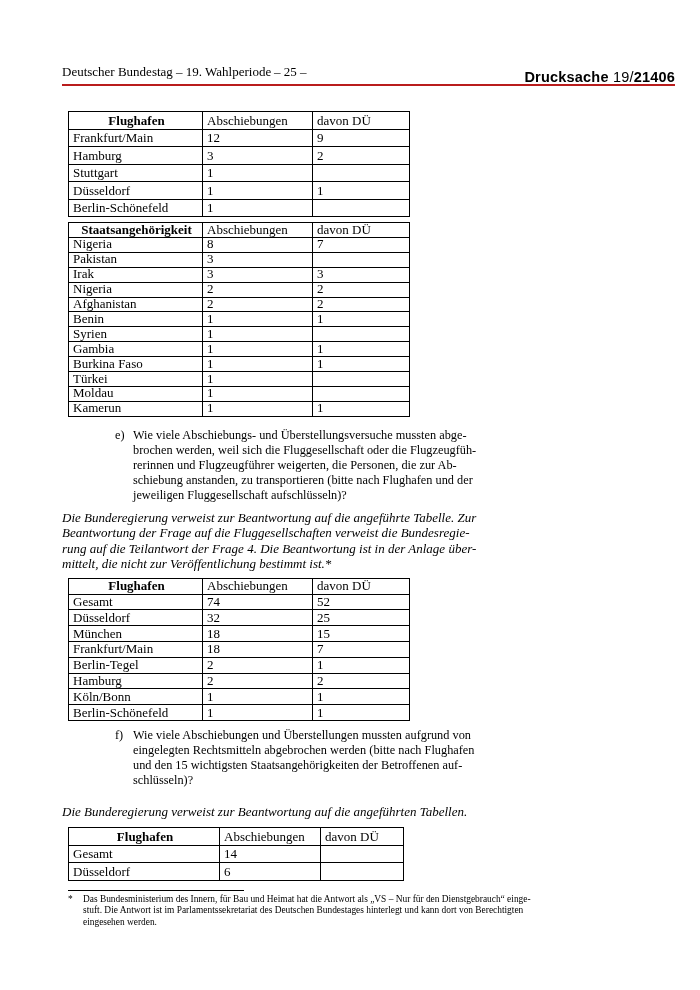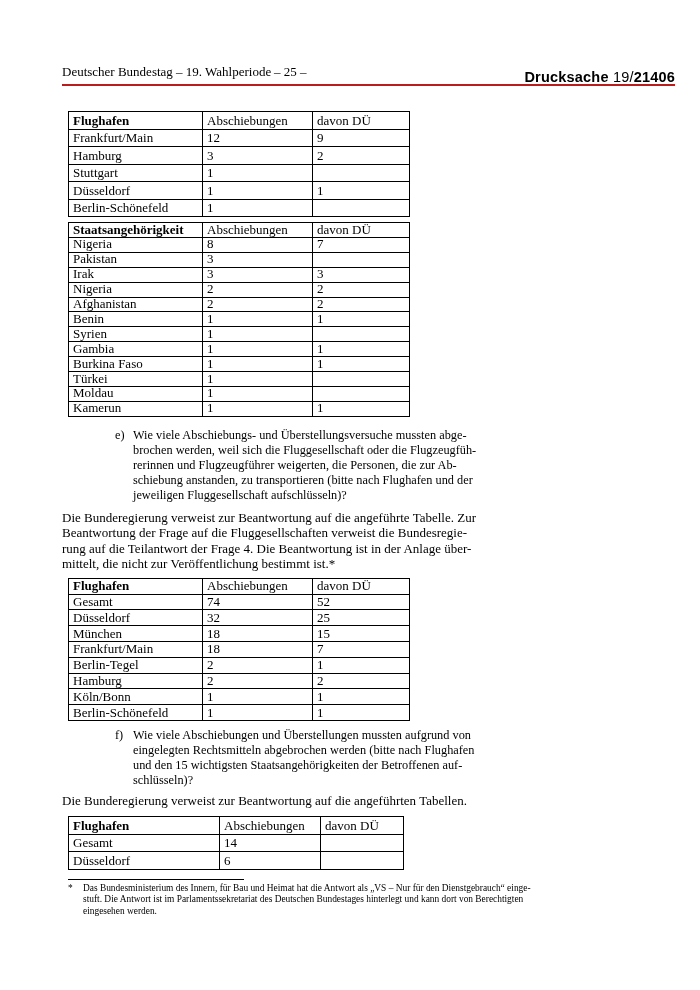--- a/index.html
+++ b/index.html
@@ -34,21 +34,21 @@
   table{
     border-collapse:collapse;table-layout:fixed;
     margin-left:6px;font-size:13px;
   }
   th,td{
     border:1px solid #000;
     text-align:left;font-weight:normal;
     padding:.5px 2px .5px 4px;
     overflow:hidden;white-space:nowrap;
   }
-  th:first-child{font-weight:bold;}
+  th:first-child{font-weight:bold;text-align:center;}
   .t-std{width:341px;}
   .t-std .c1{width:134px}.t-std .c2{width:110px}.t-std .c3{width:97px}
   .t-last{width:335px;}
   .t-last .c1{width:151px}.t-last .c2{width:101px}.t-last .c3{width:83px}
   .t1{margin-top:25px;line-height:15.5px;}
   .t2{margin-top:5px;line-height:12.9px;}
   .t3{margin-top:6px;line-height:13.8px;}
   .t4{margin-top:8px;line-height:15.5px;}
 
   
@@ -57,24 +57,24 @@
     font-size:12.3px;line-height:15px;
   }
   .q-e{margin-top:11px;}
   .q-f{margin-top:7px;}
   .q-label{flex:none;width:18px;}
   .q-text{white-space:pre;}
 
   
   .para{
     font-size:13px;line-height:15.5px;
-    white-space:pre;margin:0;
+    white-space:pre;margin:0;font-style:italic;
   }
   .p-e{margin-top:7px;}
-  .p-f{margin-top:5px;}
+  .p-f{margin-top:16px;}
 
   
   .footnote-sep{
     margin:9px 0 3px 6px;
     width:176px;border-top:1px solid #000;height:0;
   }
   .footnote{
     display:flex;margin-left:6px;
     font-size:9.4px;line-height:11.5px;
   }

